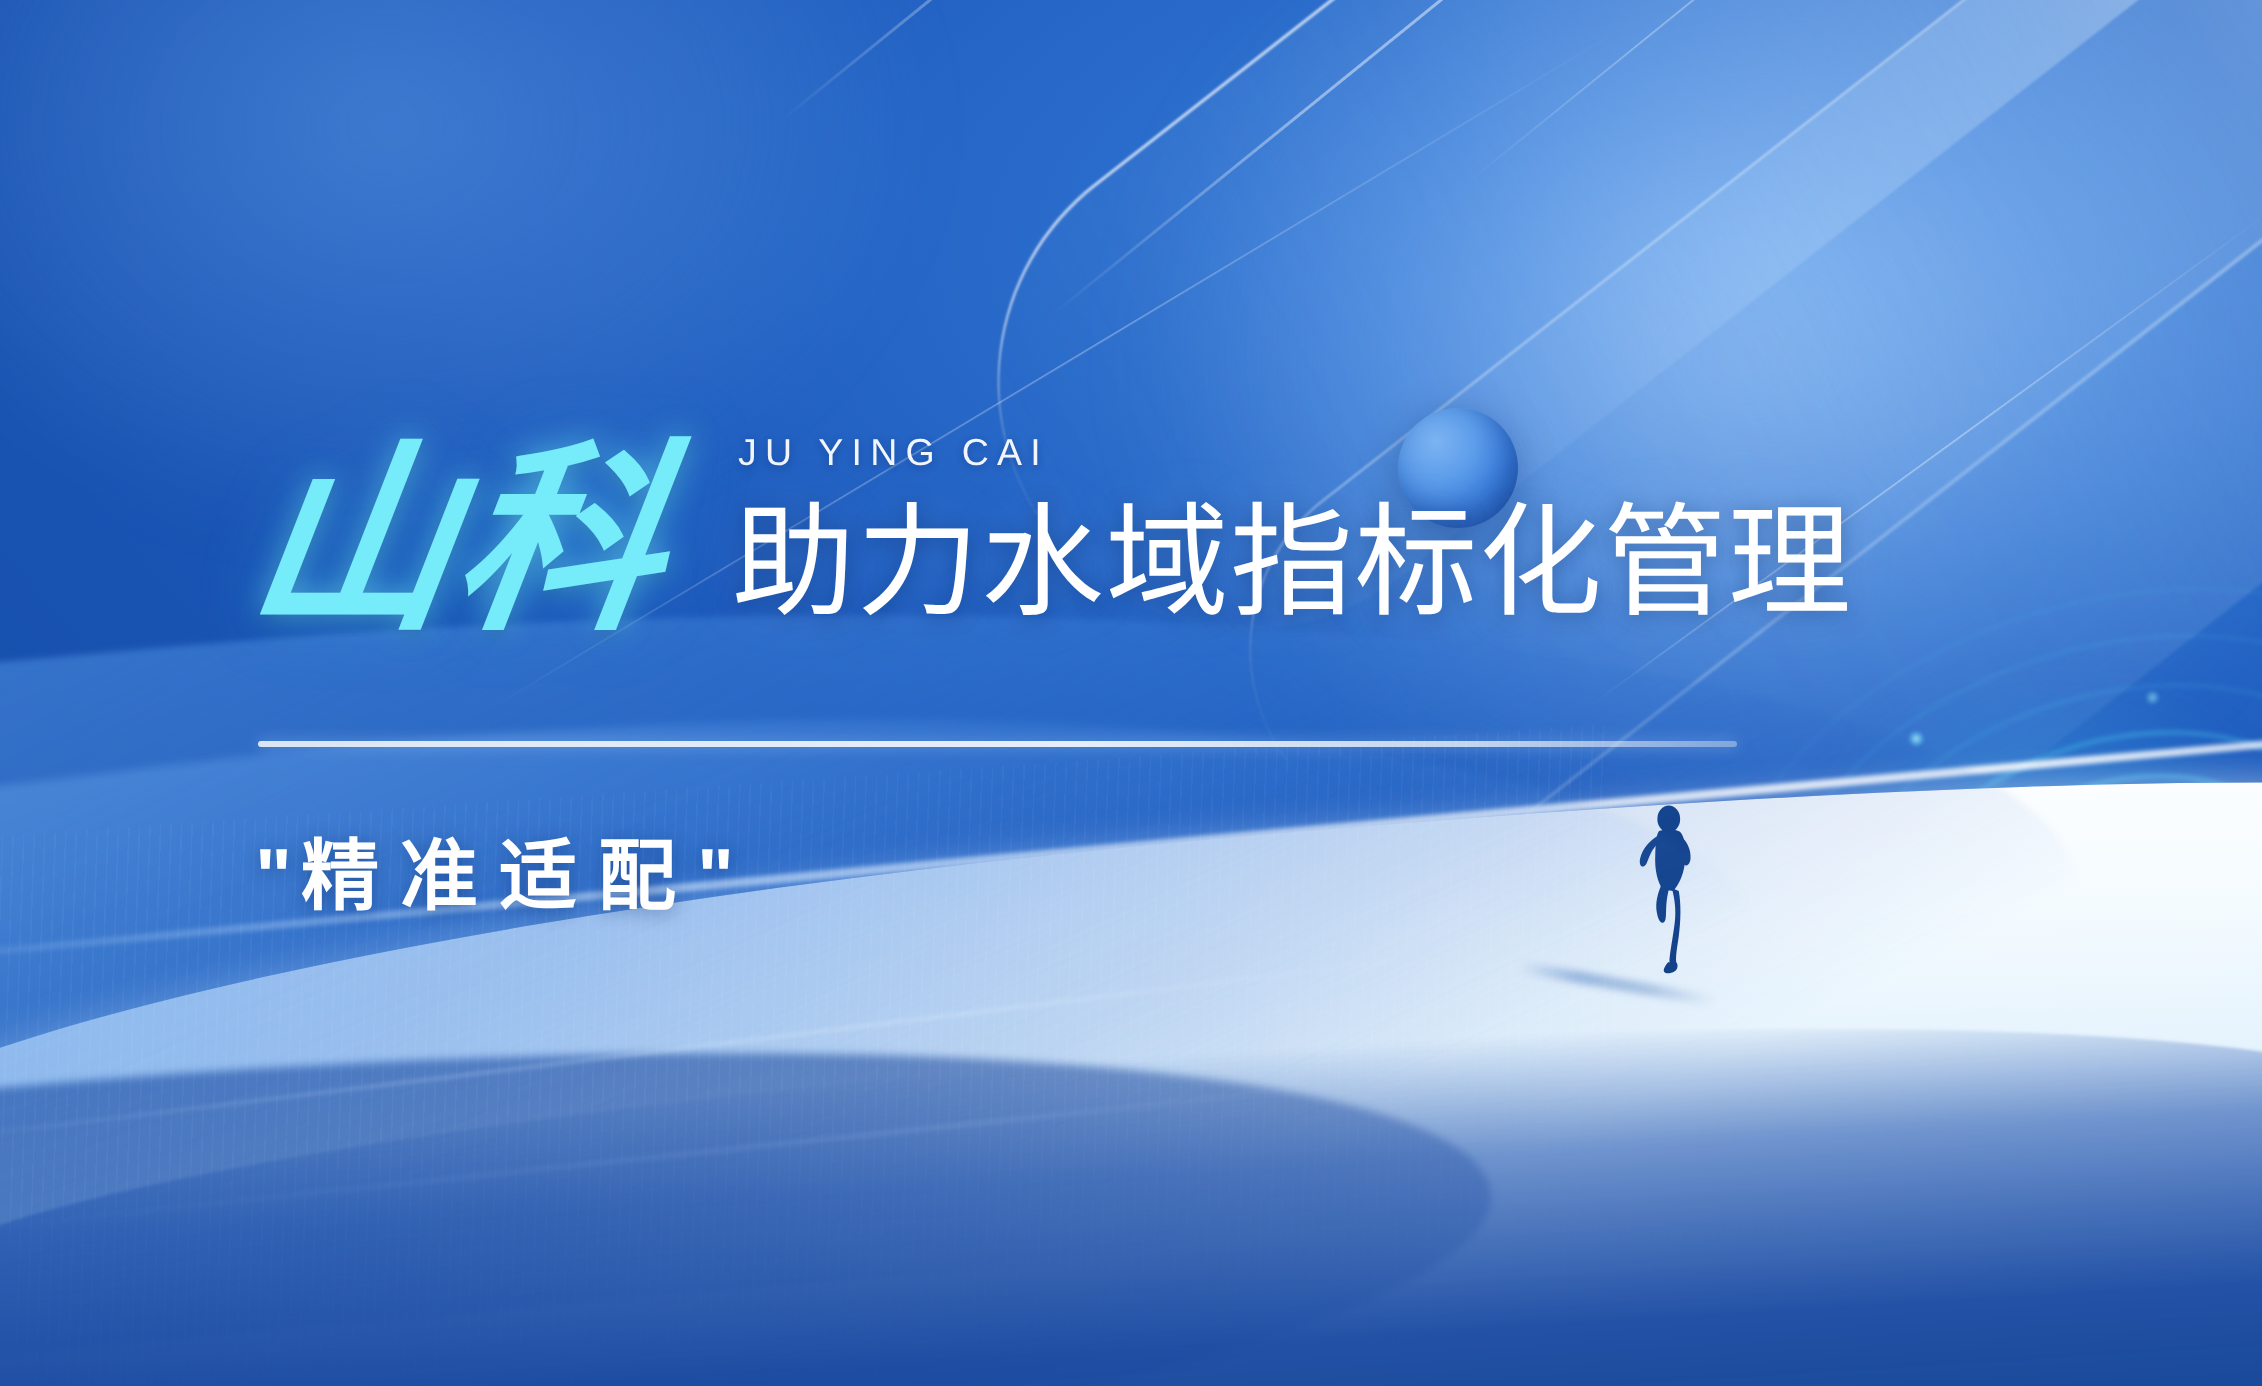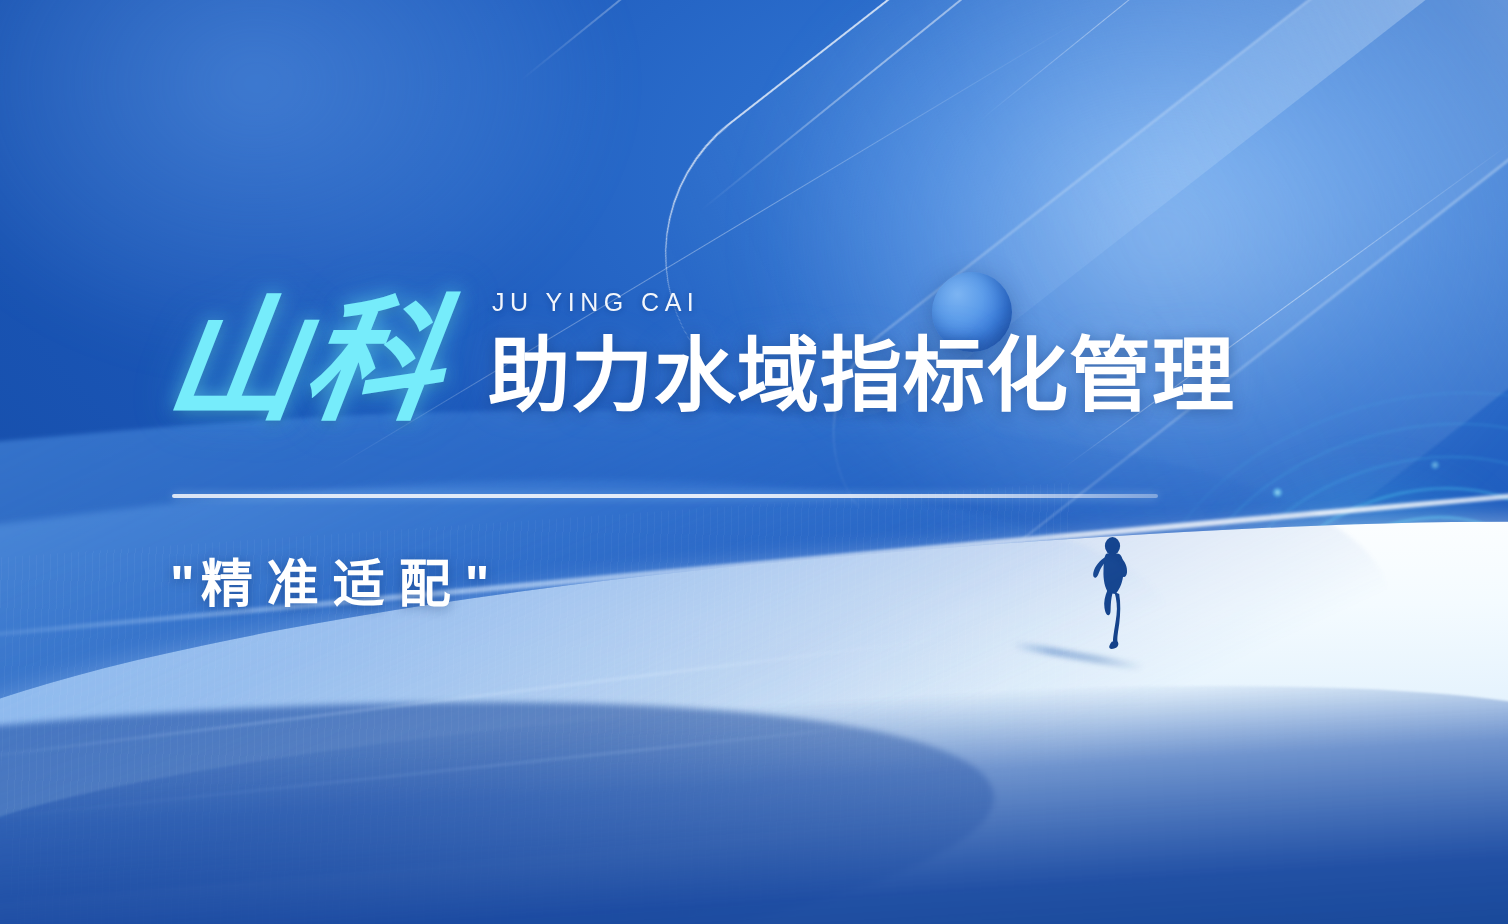--- a/index.html
+++ b/index.html
@@ -322,21 +322,21 @@
     white-space: nowrap;
     margin-bottom: 6px;
     margin-left: 4px;
     text-shadow: 0 1px 6px rgba(10,45,110,0.45);
   }
 
   .headline {
     font-family: "DejaVu Sans", "Liberation Sans", sans-serif;
     font-size: 82px;
     line-height: 1.04;
-    font-weight: 700;
+    font-weight: 400;
     color: #ffffff;
     letter-spacing: 1px;
     white-space: nowrap;
     text-shadow:
       0 2px 14px rgba(8, 40, 100, 0.42),
       0 0 36px rgba(150, 200, 255, 0.22);
     margin-top: 16px;
   }
 
   .divider {

